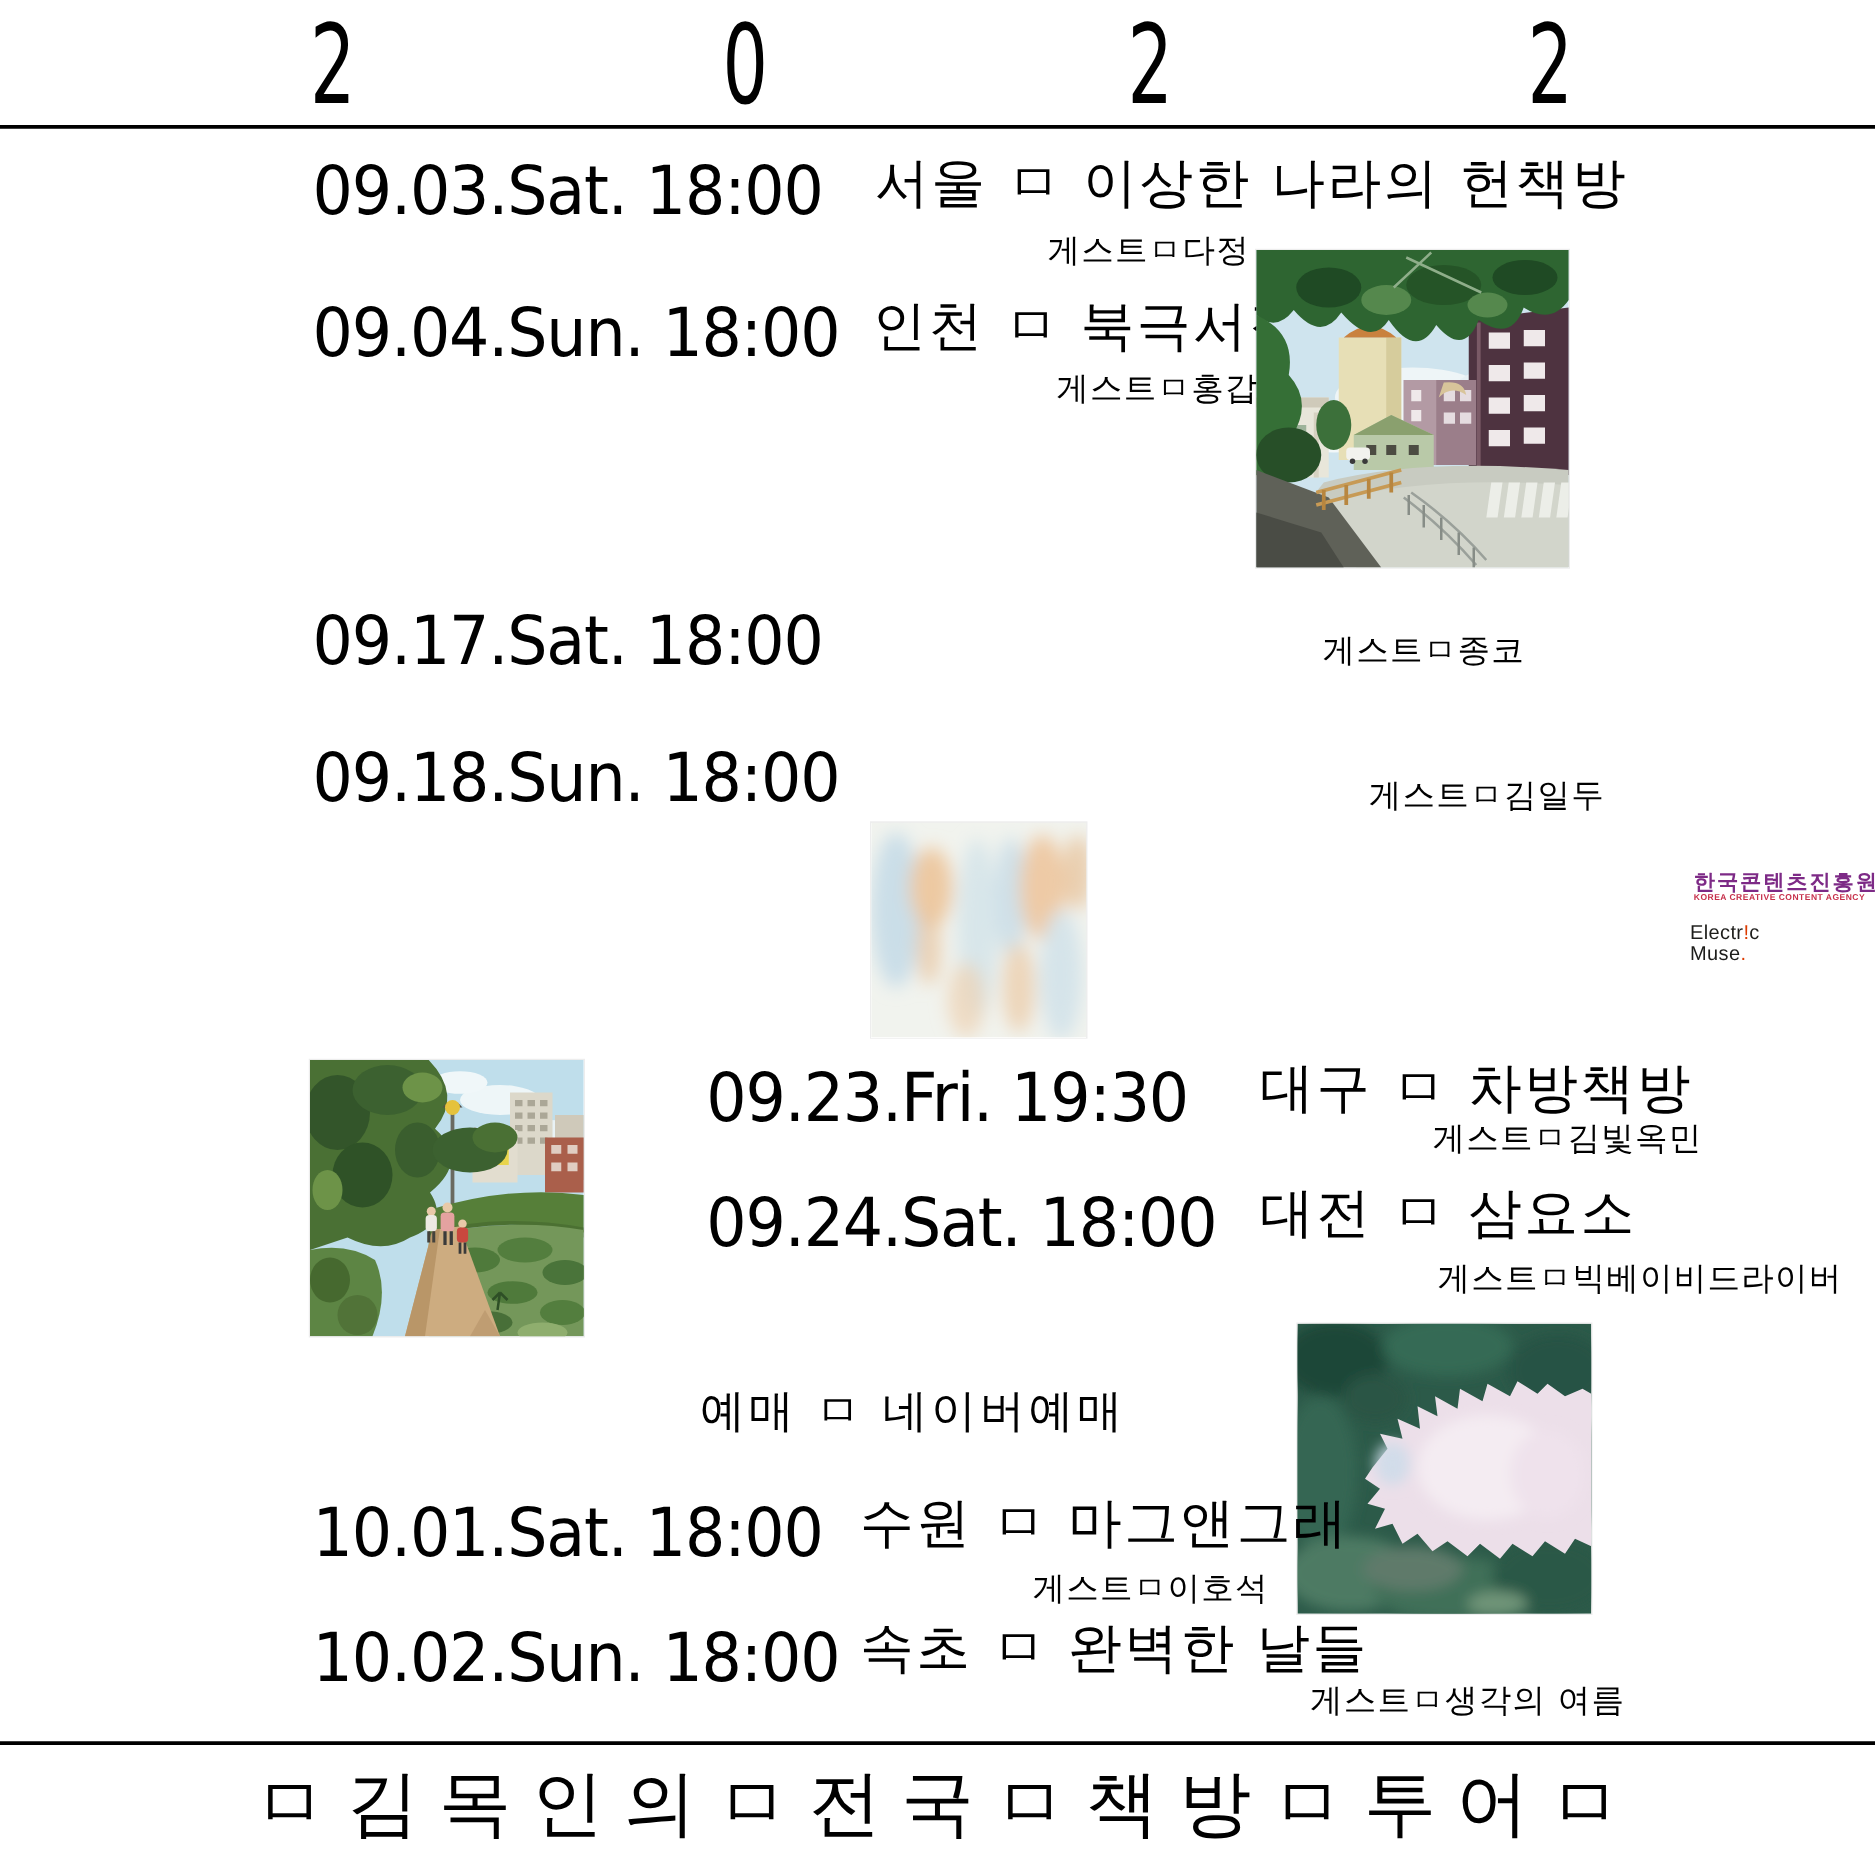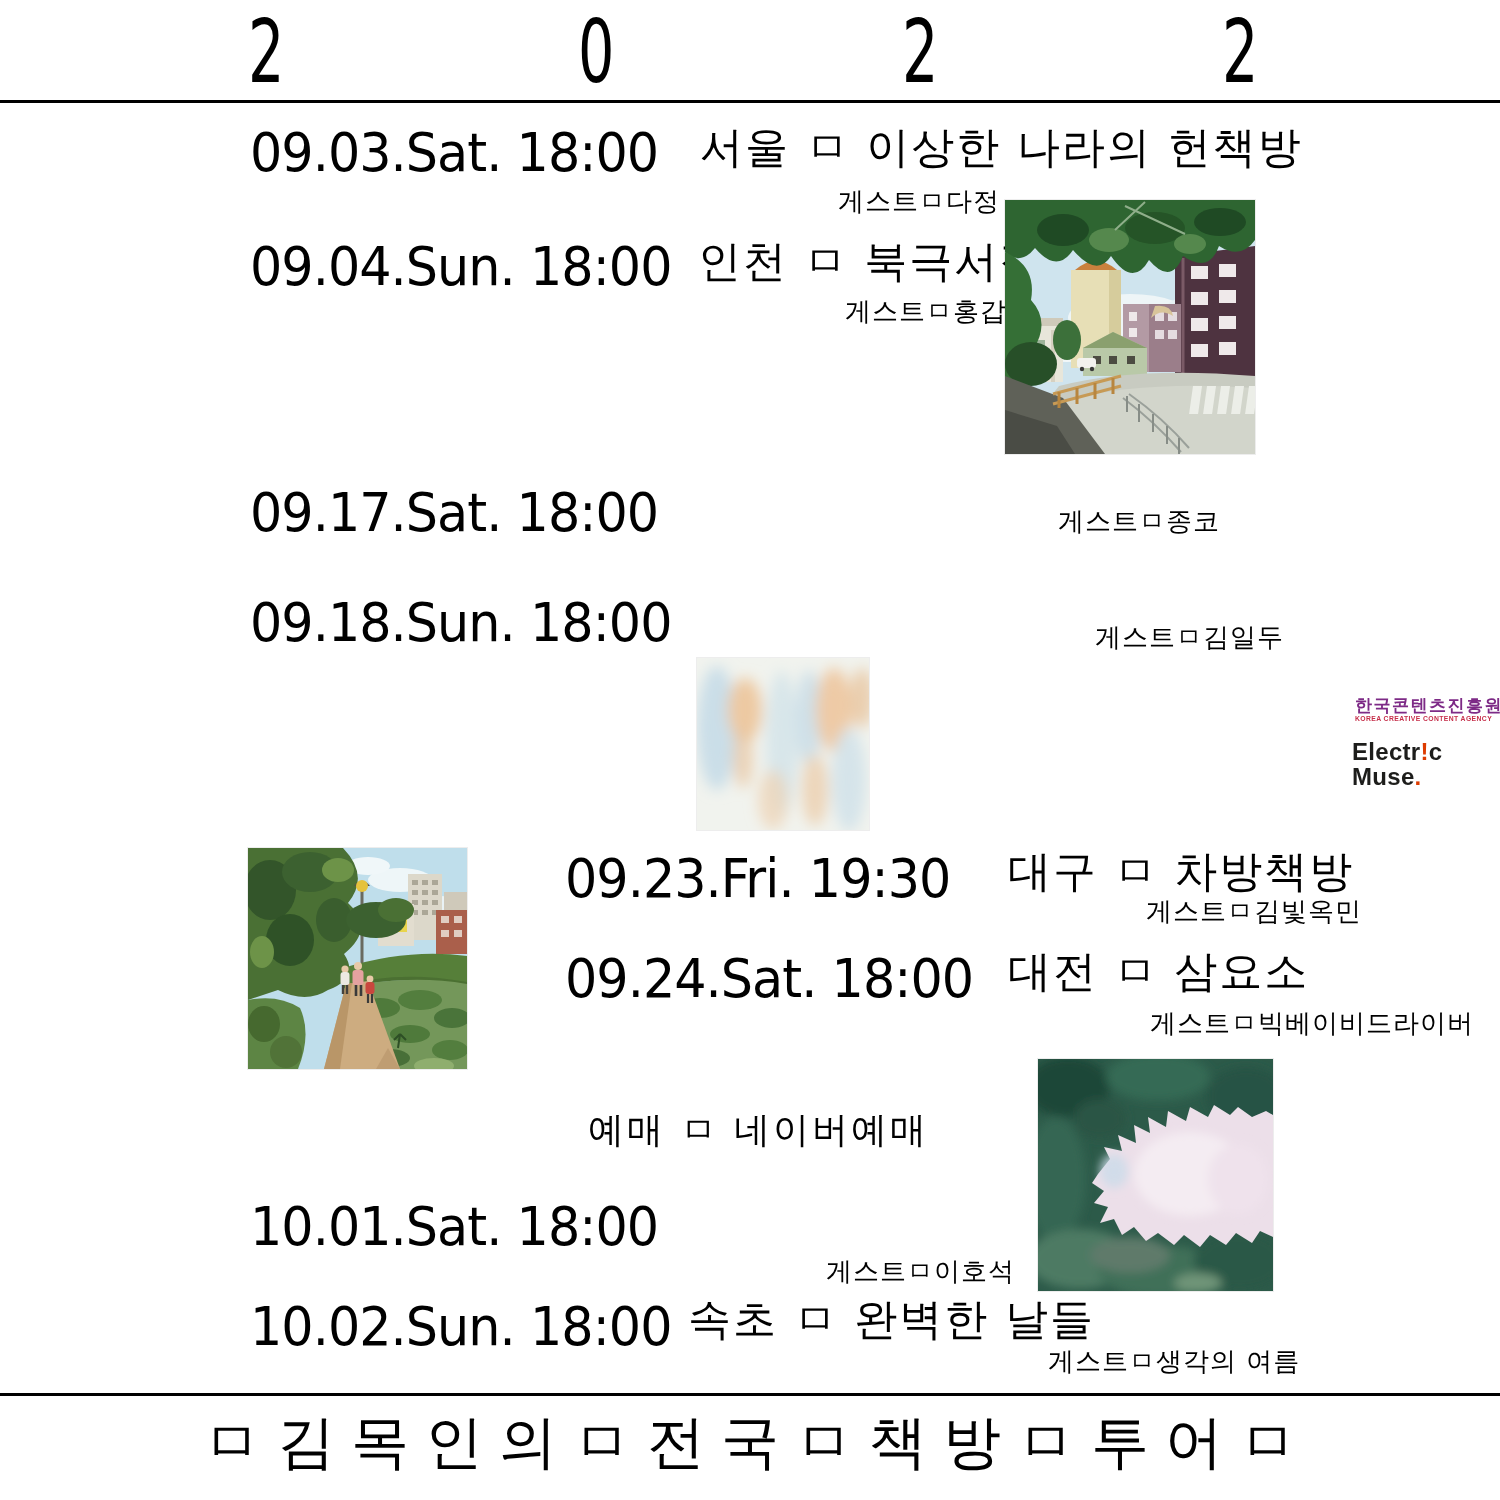--- a/index.html
+++ b/index.html
@@ -23,27 +23,27 @@
   .venue {
     position:absolute; font-size:43px; line-height:1.1; white-space:nowrap;
     letter-spacing:2px; font-family:"DejaVu Sans", sans-serif;text-align:center;
   }
   .guest {
     position:absolute; font-size:26px; line-height:1; white-space:nowrap;
     letter-spacing:1px; font-family:"DejaVu Sans", sans-serif;
   }
   .booking {
     position:absolute; left:560px; top:1112px; font-size:36px; line-height:1;
-    white-space:nowrap; letter-spacing:3px; font-family:"DejaVu Sans", sans-serif;margin-left:28px;
+    white-space:nowrap; letter-spacing:3px; font-family:"DejaVu Sans", sans-serif;
   }
   .painting { position:absolute; box-shadow:0 0 0 1px rgba(0,0,0,0.07); }
   .kocca { position:absolute; left:1355px; top:697px; line-height:1; }
   .kocca-kr { font-size:17px; font-weight:bold; letter-spacing:1.5px; white-space:nowrap; }
   .kocca-en { font-size:6.8px; font-weight:bold; letter-spacing:0.4px; margin-top:2px; white-space:nowrap; }
-  .emuse { position:absolute; left:1352px; top:739px; font-size:24px; font-weight:bold; line-height:1.05; letter-spacing:0.3px; }
+  .emuse { position:absolute; left:1352px; top:739px; font-size:16px; font-weight:normal; line-height:1.05; letter-spacing:0.3px; }
   .footer-title {
     position:absolute; left:0; top:1408px; width:1500px; text-align:center;
     font-size:58px; line-height:1.2; letter-spacing:16px; padding-left:16px;
     box-sizing:border-box; white-space:nowrap; font-family:"DejaVu Sans", sans-serif;
   }
 </style>
 </head>
 <body>
 
 <div class="poster">
@@ -289,20 +289,21 @@
     </g>
     <path d="M60,115 L72,100 L66,88 L84,92 L80,76 L98,84 L96,66 L112,74 L110,58 L128,68 L130,52 L148,62 L152,48 L170,58 L176,46 L192,56 L200,48 L214,58 L228,52 L235,56 L235,178 L222,172 L214,184 L198,174 L188,186 L172,176 L162,188 L146,176 L136,186 L120,174 L108,182 L96,168 L84,176 L76,160 L62,164 L70,148 L56,144 L66,132 L54,124 Z" fill="#ecdfe9"></path>
     <g filter="url(#soft2)">
       <ellipse cx="152" cy="115" rx="56" ry="42" fill="#f4ecf2"></ellipse>
       <ellipse cx="76" cy="112" rx="14" ry="17" fill="#ccdcea" opacity="0.85"></ellipse>
       <ellipse cx="200" cy="120" rx="30" ry="35" fill="#efe2ec"></ellipse>
     </g>
   </svg>
 
   <div class="date" style="left:250px;top:1200px">10.01.Sat. 18:00</div>
+  <div class="venue" style="left:688px;top:1196px">수원 ㅁ 마그앤그래</div>
   <div class="guest" style="left:826px;top:1258px">게스트ㅁ이호석</div>
 
   <div class="date" style="left:250px;top:1300px">10.02.Sun. 18:00</div>
   <div class="venue" style="left:688px;top:1296px">속초 ㅁ 완벽한 날들</div>
   <div class="guest" style="left:1048px;top:1348px">게스트ㅁ생각의 여름</div>
 
   <div class="rule" style="top:1393px"></div>
   <div class="footer-title">ㅁ김목인의ㅁ전국ㅁ책방ㅁ투어ㅁ</div>
 
 </div>

